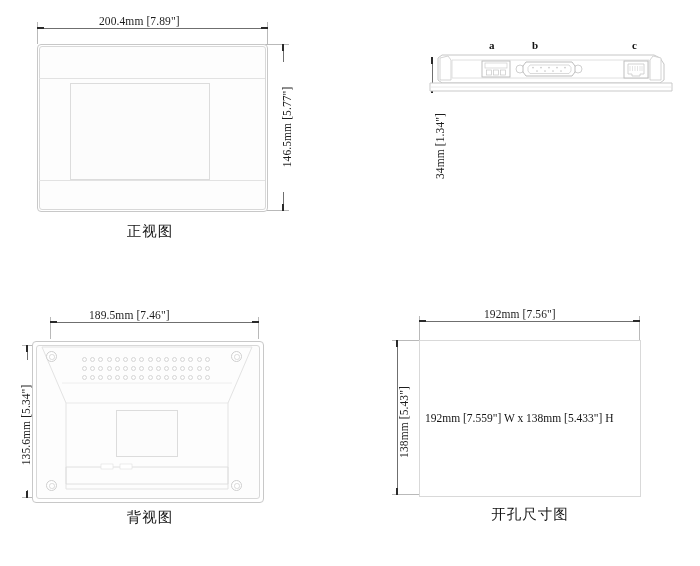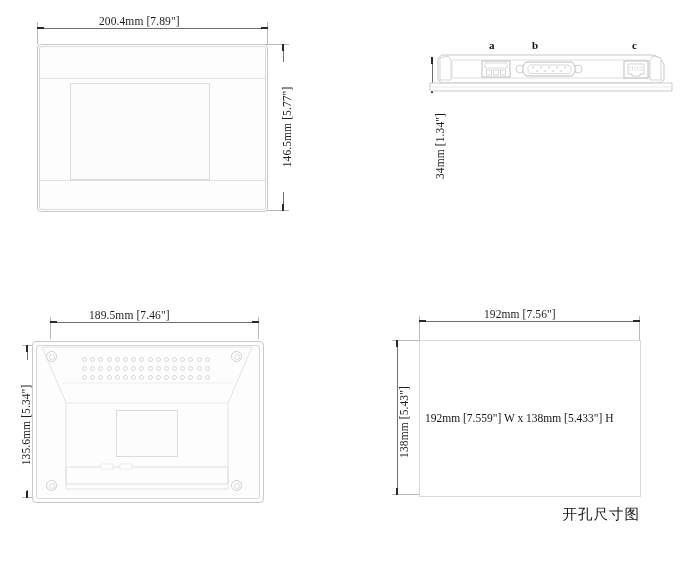--- a/index.html
+++ b/index.html
@@ -139,20 +139,21 @@
   <div class="tick tick-v" style="left:282px; top:44px;"></div>
   <div class="tick tick-v" style="left:282px; top:204px;"></div>
   <div class="dim dim-v" style="position:absolute; left:222px; top:121px; width:130px; text-align:center; background:#fff;">146.5mm [5.77"]</div>
 
   <div class="shell" style="left:37px; top:44px; width:229px; height:166px;"></div>
   <div class="shell-inner" style="left:39px; top:46px; width:225px; height:162px;"></div>
   <div class="hline" style="left:39px; top:78px; width:226px;"></div>
   <div class="hline" style="left:39px; top:180px; width:226px;"></div>
   <div class="screen" style="left:70px; top:83px; width:138px; height:95px;"></div>
 
+  <div class="caption" style="left:0; top:222px; width:300px;">正视图</div>
 </div>
 
 <div class="view" style="left:410px; top:0; width:290px; height:170px;">
 
   <div class="dim-line dim-line-v" style="left:22px; top:57px; height:36px;"></div>
   <div class="tick tick-v" style="left:21px; top:57px;"></div>
   <div class="tick tick-v" style="left:21px; top:86px;"></div>
   <div class="dim dim-v" style="position:absolute; left:-18px; top:140px; width:95px; text-align:center; background:#fff;">34mm [1.34"]</div>
 
   <div class="conn-label" style="left:79px; top:39px;">a</div>
@@ -290,20 +291,21 @@
   <div class="screw" style="left:231px; top:185px;"></div>
 
   <div class="screen" style="left:116px; top:115px; width:60px; height:45px;"></div>
 
   <svg width="230" height="30" style="position:absolute; left:32px; top:165px;">
     <path d="M 34 7 L 196 7 L 196 24 L 34 24 Z" fill="none" stroke="#dddddd" stroke-width="0.9"></path>
     <rect x="69" y="4" width="12" height="5" fill="#fff" stroke="#e0e0e0" stroke-width="0.6"></rect>
     <rect x="88" y="4" width="12" height="5" fill="#fff" stroke="#e0e0e0" stroke-width="0.6"></rect>
   </svg>
 
+  <div class="caption" style="left:0; top:213px; width:300px;">背视图</div>
 </div>
 
 <div class="view" style="left:380px; top:300px; width:320px; height:245px;">
 
   <div class="ext-line ext-v" style="left:39px; top:16px; height:26px;"></div>
   <div class="ext-line ext-v" style="left:259px; top:16px; height:26px;"></div>
   <div class="dim-line dim-line-h" style="left:39px; top:21px; width:221px;"></div>
   <div class="tick tick-h" style="left:39px; top:20px;"></div>
   <div class="tick tick-h" style="left:253px; top:20px;"></div>
   <div class="dim" style="position:absolute; left:100px; top:8px; background:#fff; padding:0 4px;">192mm [7.56"]</div>
@@ -313,14 +315,14 @@
   <div class="dim-line dim-line-v" style="left:17px; top:40px; height:155px;"></div>
   <div class="tick tick-v" style="left:16px; top:40px;"></div>
   <div class="tick tick-v" style="left:16px; top:188px;"></div>
   <div class="dim dim-v" style="position:absolute; left:-41px; top:116px; width:130px; text-align:center; background:#fff;">138mm [5.43"]</div>
 
   <div style="position:absolute; left:39px; top:40px; width:220px; height:155px;
               border:1px solid #d9d9d9; background:#ffffff;"></div>
 
   <div class="cutout-note" style="left:45px; top:112px;">192mm [7.559"] W x 138mm [5.433"] H</div>
 
-  <div class="caption" style="left:40px; top:205px; width:220px;text-align:right;">开孔尺寸图</div>
+  <div class="caption" style="left:40px; top:205px; width:220px;">开孔尺寸图</div>
 </div>
 
 </body></html>

